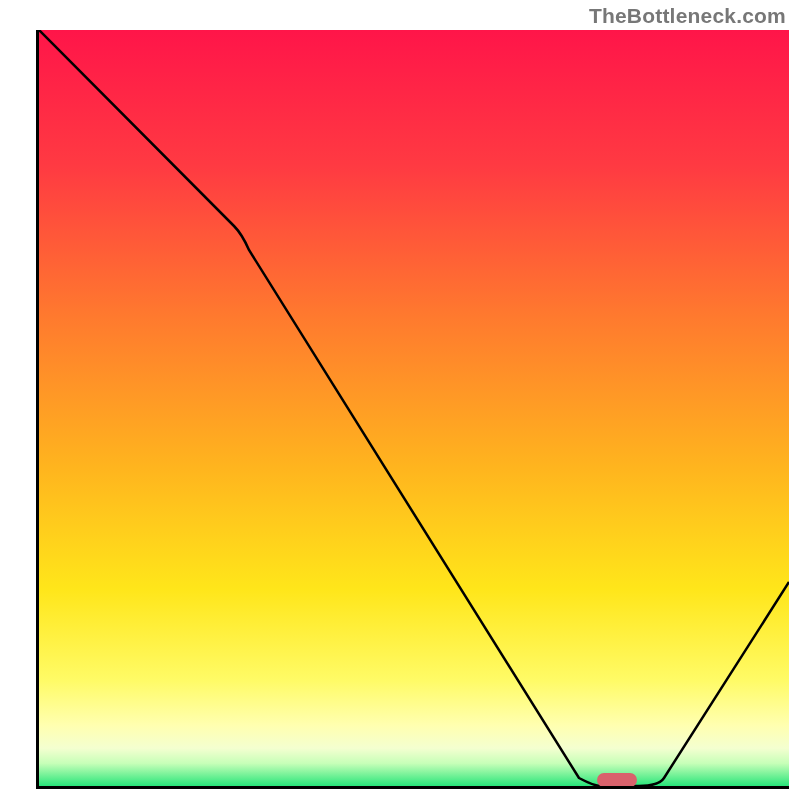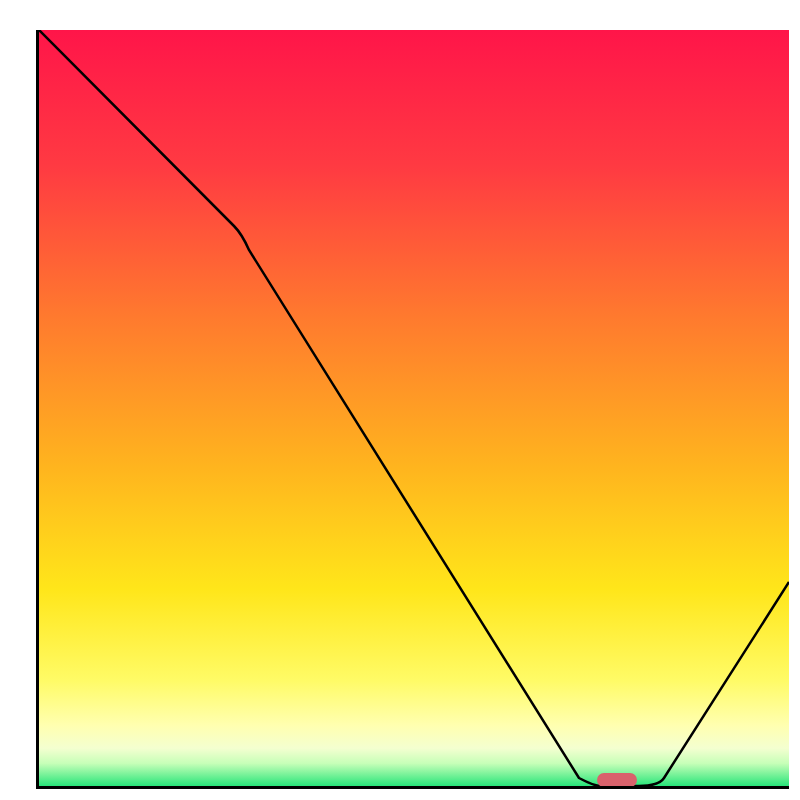--- a/index.html
+++ b/index.html
@@ -47,20 +47,21 @@
     width: 40px;
     height: 14px;
     border-radius: 7px;
     transform: translate(-50%, -50%);
   }
 </style>
 </head>
 <body>
 <div class="container">
 
+  <div class="attribution">TheBottleneck.com</div>
 
   <div class="plot-area">
     <svg class="gradient" viewBox="0 0 750 756" preserveAspectRatio="none">
       <defs>
         <linearGradient id="bg" x1="0" y1="0" x2="0" y2="1">
           <stop offset="0%" stop-color="#ff1549"></stop>
           <stop offset="18%" stop-color="#ff3a42"></stop>
           <stop offset="38%" stop-color="#ff7a2e"></stop>
           <stop offset="58%" stop-color="#ffb51e"></stop>
           <stop offset="74%" stop-color="#ffe61a"></stop>

